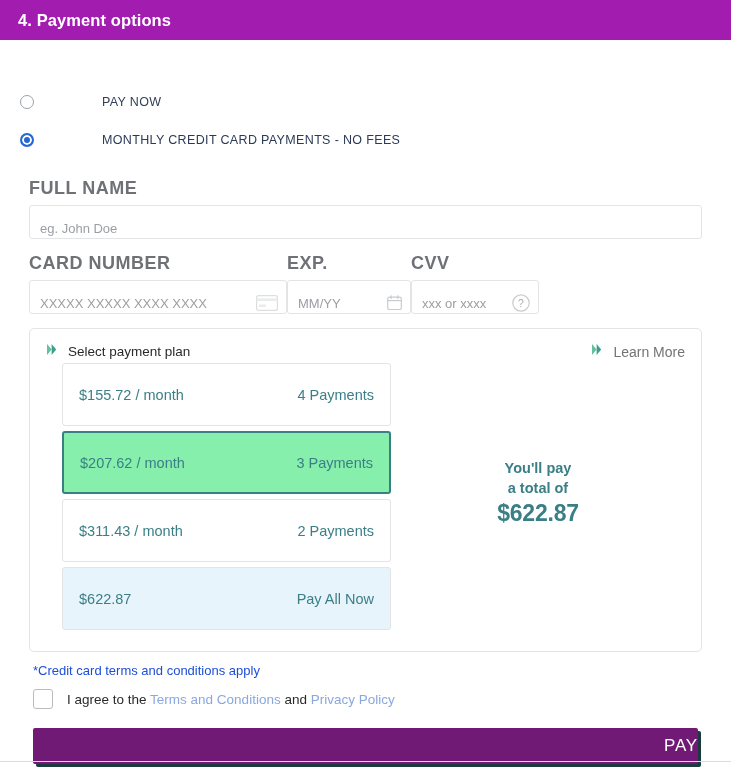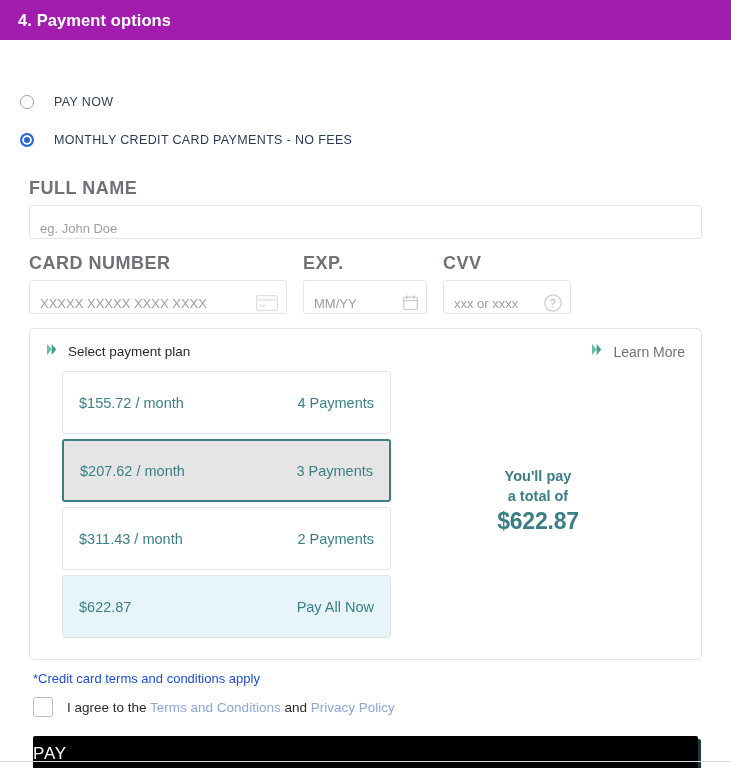--- a/index.html
+++ b/index.html
@@ -33,20 +33,21 @@
     padding: 0 16px;
   }
 
   
   .radio-group { padding-top: 48px; }
   .radio-row {
     display: flex;
     align-items: center;
     height: 28px;
     margin-bottom: 10px;
+    gap: 48px;
   }
   .radio-mark {
     width: 14px; height: 14px;
     border-radius: 50%;
     border: 1.4px solid #9aa0ab;
     background: #fff;
     margin-left: 4px;
     margin-right: 20px;
     flex: none;
     position: relative;
@@ -86,21 +87,20 @@
   }
   .input-placeholder {
     font-size: 13px;
     color: #9b9ea3;
     flex: 1;
     white-space: nowrap;
     overflow: hidden;
   }
   .input-row {
     display: flex;
-    gap: 16px;
     margin-top: 14px;
   }
   .col-card { width: 258px; }
   .col-exp  { width: 124px; }
   .col-cvv  { width: 128px; }
   .col-name { width: 100%; }
 
   .field-icon { flex: none; display: flex; align-items: center; }
 
   
@@ -108,21 +108,21 @@
     margin: 14px 13px 0 13px;
     border: 1px solid #e2e4e6;
     border-radius: 5px;
     background: #fff;
     padding: 13px 16px 16px 16px;
   }
   .plan-card-head {
     display: flex;
     align-items: center;
     justify-content: space-between;
-    margin-bottom: 10px;
+    margin-bottom: 2px;
   }
   .plan-head-left, .plan-head-right {
     display: flex;
     align-items: center;
     gap: 7px;
   }
   .plan-head-title {
     font-size: 13.5px;
     color: #2a2a2a;
   }
@@ -141,21 +141,21 @@
     background: #ffffff;
     display: flex;
     align-items: center;
     justify-content: space-between;
     padding: 0 16px;
     margin-bottom: 5px;
     cursor: pointer;
   }
   .plan-option.selected {
     border: 2px solid #3b7f86;
-    background: #e5e5e5;
+    background: #86efac;
   }
   .plan-option.paynow {
     background: #e8f4fb;
     border-color: #e2e4e6;
   }
   .plan-amount, .plan-count {
     font-size: 14.5px;
     color: #3b7f86;
   }
 
@@ -201,25 +201,25 @@
     flex: none;
     cursor: pointer;
   }
   .agree-text { font-size: 13.5px; color: #2a2a2a; }
   .agree-text .link { color: #8aa8dd; cursor: pointer; }
 
   
   .pay-wrap { padding: 19px 17px 0 17px; }
   .pay-button {
     height: 36px;
-    background: #000000;
+    background: #701a75;
     border-radius: 2px;
     display: flex;
     align-items: center;
-    justify-content: flex-start;
+    justify-content: flex-end;
     box-shadow: 3px 3px 0 0 #1b3a3d;
     cursor: pointer;
   }
   .pay-button-label {
     color: #ffffff;
     font-size: 17px;
     font-weight: 500;
     letter-spacing: .8px;
   }
   .bottom-divider {

